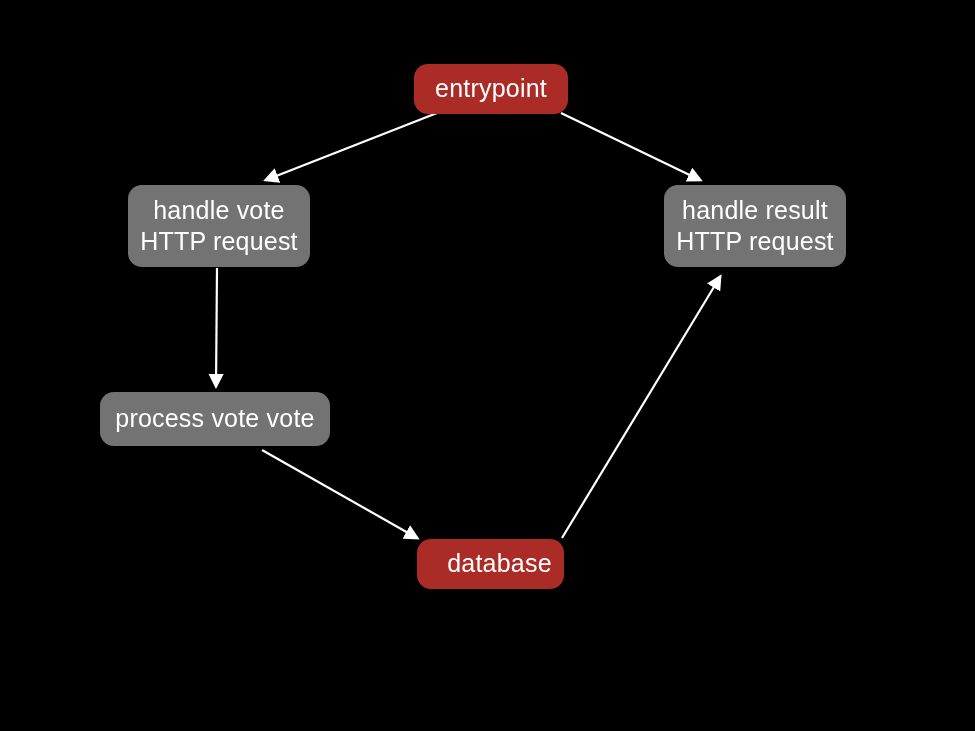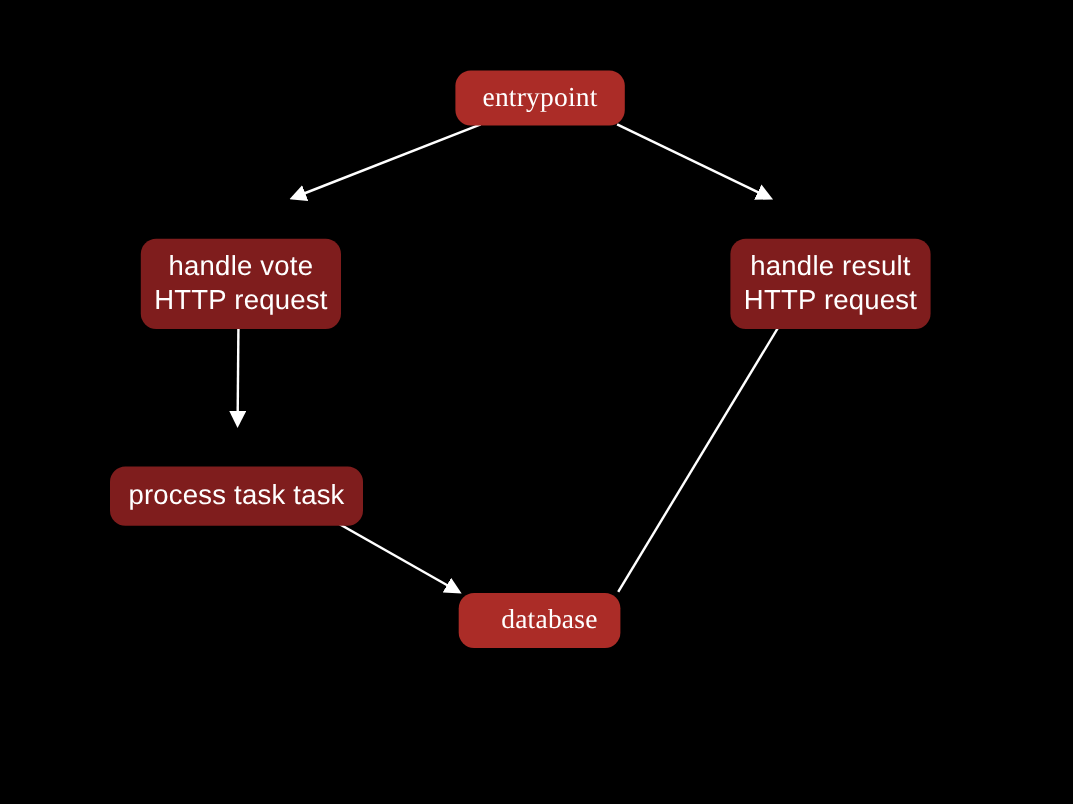--- a/index.html
+++ b/index.html
@@ -25,22 +25,22 @@
     line-height: 1.25;
     display: flex;
     align-items: center;
     justify-content: center;
     text-align: center;
     box-sizing: border-box;
     padding: 8px 14px;
     white-space: pre;
     letter-spacing: 0.2px;
   }
-  .red   { background: #AB2C27; font-family: Liberation Serif, serif; }
-  .green { background: #7f1d1d; margin-top: 32px; }
+  .red   { background: #AB2C27; }
+  .green { background: #737373; }
   svg.arrows {
     position: absolute;
     left: 0; top: 0;
     width: 975px; height: 731px;
     pointer-events: none;
   }
 </style>
 </head>
 <body>
 
@@ -65,17 +65,17 @@
   </svg>
 
   <div class="node red" style="left:414px; top:64px; width:154px; height:50px;">entrypoint</div>
 
   <div class="node green" style="left:128px; top:185px; width:182px; height:82px;">handle vote
 HTTP request</div>
 
   <div class="node green" style="left:664px; top:185px; width:182px; height:82px;">handle result
 HTTP request</div>
 
-  <div class="node green" style="left:100px; top:392px; width:230px; height:54px;">process task task</div>
+  <div class="node green" style="left:100px; top:392px; width:230px; height:54px;">process vote vote</div>
 
   <div class="node red" style="left:417px; top:539px; width:147px; height:50px;padding-left:32px;">database</div>
 
 </div>
 
 </body></html>

